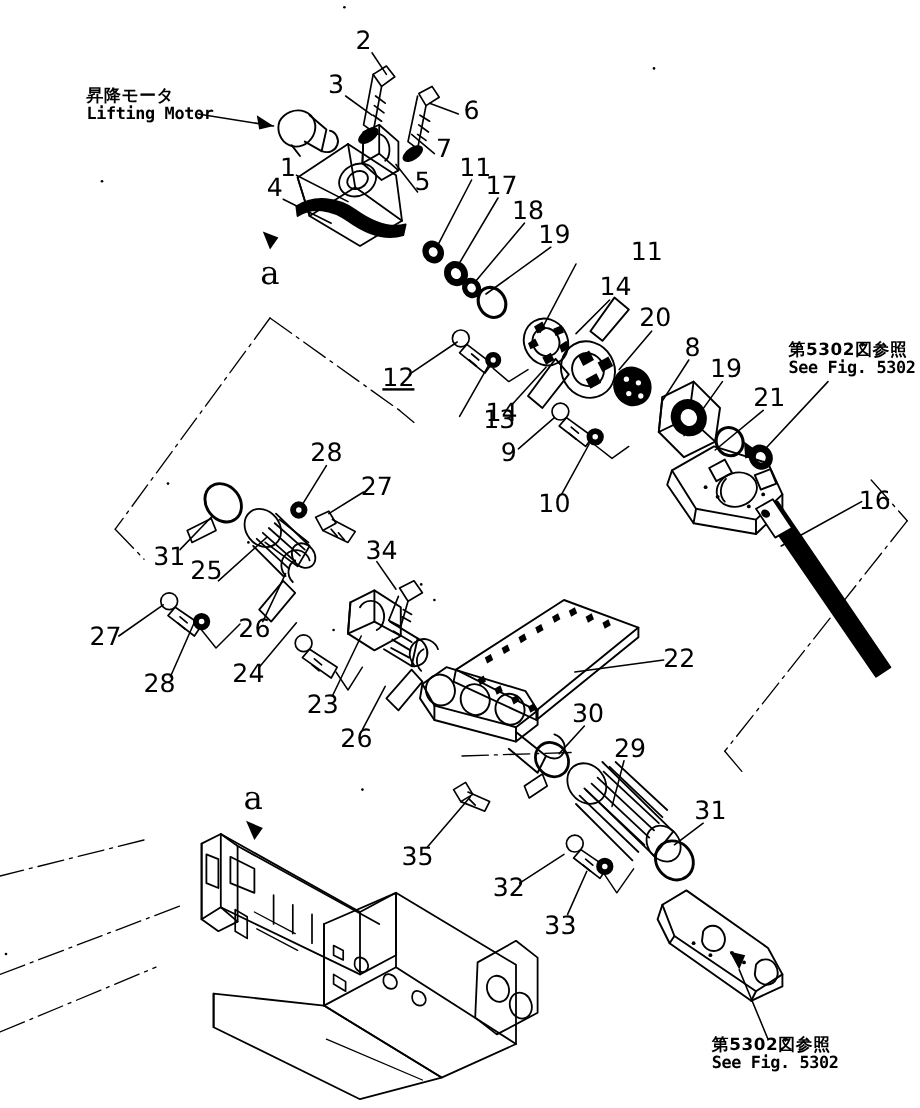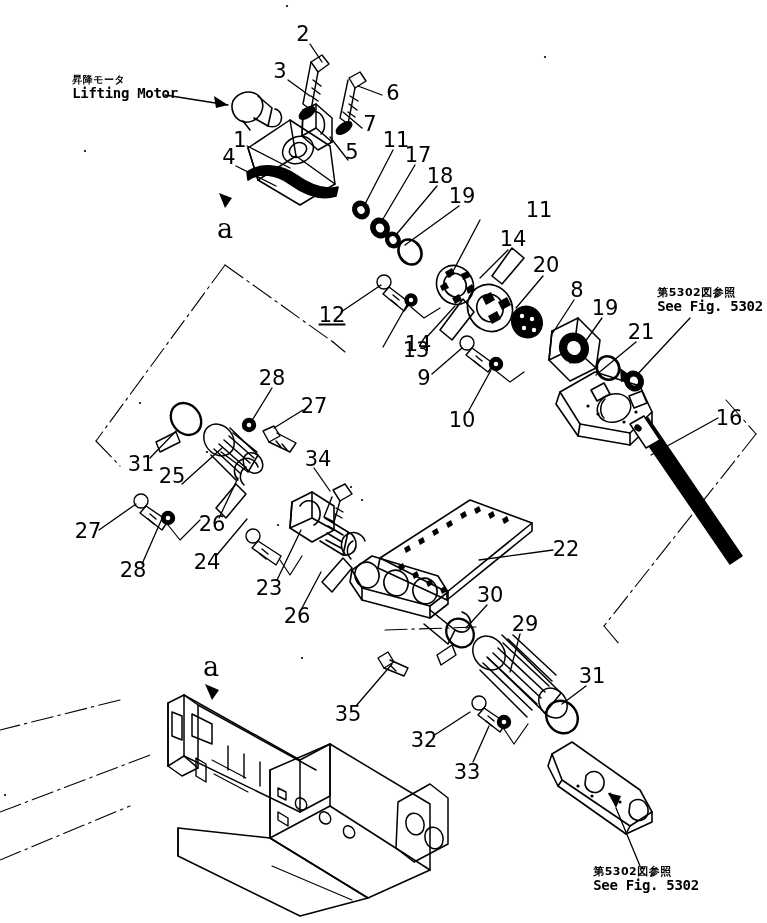--- a/index.html
+++ b/index.html
@@ -41,32 +41,32 @@
     position: absolute;
     color: #000000;
     white-space: nowrap;
     line-height: 1.08;
     user-select: none;
     transform: translate(-50%, -50%);
   }
   .note .jp {
     display: block;
     font-family: "DejaVu Sans", sans-serif;
-    font-size: 11px;
+    font-size: 14px;
     font-weight: bold;
     letter-spacing: 0.5px;
   }
   .note .en {
     display: block;
     font-family: "DejaVu Sans Mono", monospace;
     font-size: 14px;
     font-weight: bold;
     letter-spacing: -0.3px;
   }
-  .note.motor .jp { font-size: 10px; }
+  .note.motor .jp { font-size: 14px; }
   .note.motor .en { font-size: 14px; }
 </style>
 </head>
 <body>
 
 <div id="sheet">
 
   <svg id="art" viewBox="0 0 767 923" xmlns="http://www.w3.org/2000/svg">
 
     <g fill="none" stroke="#000" stroke-width="1.4" stroke-linecap="round" stroke-linejoin="round">

